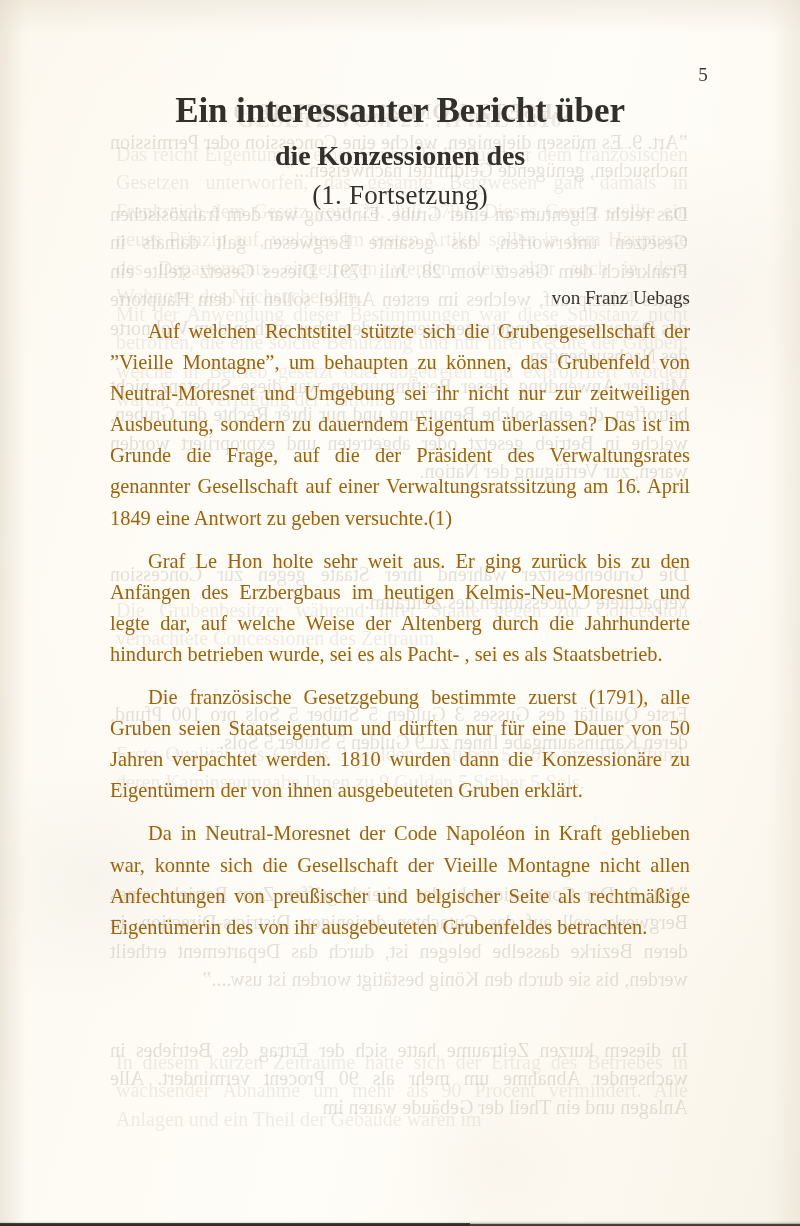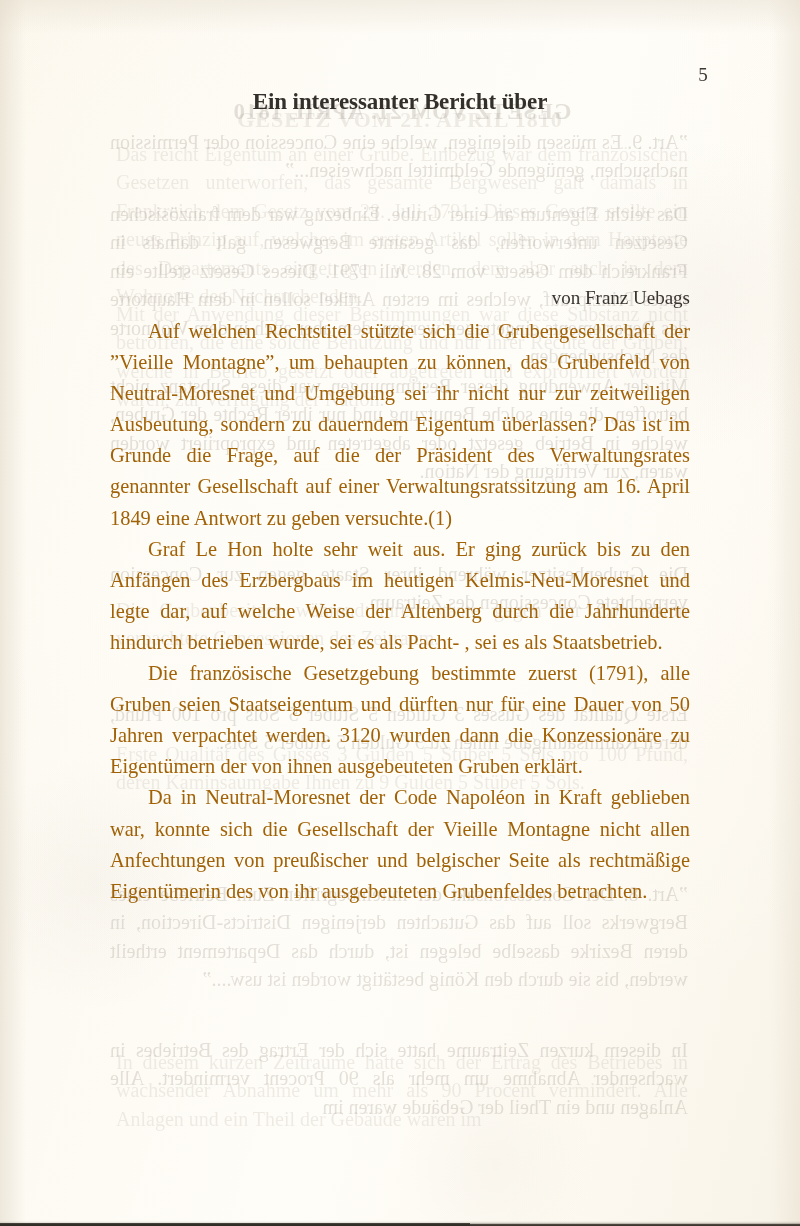--- a/index.html
+++ b/index.html
@@ -103,21 +103,21 @@
 
   #title-block {
     position: absolute;
     top: 86px;
     left: 110px;
     width: 580px;
     text-align: center;
   }
   .title-line {
     font-weight: bold;
-    font-size: 23px;
+    font-size: 35px;
     line-height: 1.42;
     letter-spacing: -0.1px;
     color: #332f2a;
   }
   .title-line.l2 { font-size: 28px; }
   .title-line.l3 { font-size: 28.5px; letter-spacing: -0.3px; }
   .subtitle-line {
     font-weight: normal;
     font-size: 27px;
     line-height: 1.5;
@@ -144,21 +144,21 @@
   .para {
     margin: 0;
     text-align: justify;
     text-justify: inter-word;
     font-size: 20.4px;
     line-height: 31.1px;
     text-indent: 38px;
     color: #a16207;
     hyphens: manual;
   }
-  .para + .para { margin-top: 0px; }
+  .para + .para { margin-top: 12px; }
 
   
   #ink-mottle {
     position: absolute;
     inset: 0;
     pointer-events: none;
     background:
       radial-gradient(circle 180px at 12% 72%, rgba(196,184,164,0.10), rgba(0,0,0,0) 70%),
       radial-gradient(circle 220px at 88% 24%, rgba(198,186,166,0.09), rgba(0,0,0,0) 70%),
       radial-gradient(circle 140px at 62% 95%, rgba(200,189,170,0.08), rgba(0,0,0,0) 70%);
@@ -192,28 +192,30 @@
   </div>
 
   <div id="ink-mottle"></div>
 
   <div id="content">
 
     <div id="folio">5</div>
 
     <div id="title-block">
       <div class="title-line l1">Ein interessanter Bericht über</div>
+      <div class="title-line l2">die Konzessionen des</div>
+      <div class="subtitle-line">(1. Fortsetzung)</div>
     </div>
 
     <div id="byline">von Franz Uebags</div>
 
     <div id="body">
       <p class="para">Auf welchen Rechtstitel stützte sich die Grubengesellschaft der ”Vieille Montagne”, um behaupten zu können, das Gruben­feld von Neutral-Moresnet und Umgebung sei ihr nicht nur zur zeitweiligen Ausbeutung, sondern zu dauerndem Eigentum über­lassen? Das ist im Grunde die Frage, auf die der Präsident des Verwaltungsrates genannter Gesellschaft auf einer Verwaltungs­ratssitzung am 16. April 1849 eine Antwort zu geben versuchte.(1)</p>
       <p class="para">Graf Le Hon holte sehr weit aus. Er ging zurück bis zu den Anfängen des Erzbergbaus im heutigen Kelmis-Neu-Moresnet und legte dar, auf welche Weise der Altenberg durch die Jahrhunderte hindurch betrieben wurde, sei es als Pacht- , sei es als Staatsbetrieb.</p>
-      <p class="para">Die französische Gesetzgebung bestimmte zuerst (1791), alle Gruben seien Staatseigentum und dürften nur für eine Dauer von 50 Jahren verpachtet werden. 3120 wurden dann die Konzes­sionäre zu Eigentümern der von ihnen ausgebeuteten Gruben erklärt.</p>
+      <p class="para">Die französische Gesetzgebung bestimmte zuerst (1791), alle Gruben seien Staatseigentum und dürften nur für eine Dauer von 50 Jahren verpachtet werden. 1810 wurden dann die Konzes­sionäre zu Eigentümern der von ihnen ausgebeuteten Gruben erklärt.</p>
       <p class="para">Da in Neutral-Moresnet der Code Napoléon in Kraft geblie­ben war, konnte sich die Gesellschaft der Vieille Montagne nicht allen Anfechtungen von preußischer und belgischer Seite als rechtmäßige Eigentümerin des von ihr ausgebeuteten Grubenfel­des betrachten.</p>
     </div>
 
   </div>
 
   <div id="paper-edge-top"></div>
   <div id="paper-edge-left"></div>
   <div id="paper-edge-right"></div>
   <div id="scan-edge-bottom"></div>
   <div id="scan-edge-bottom2"></div>

